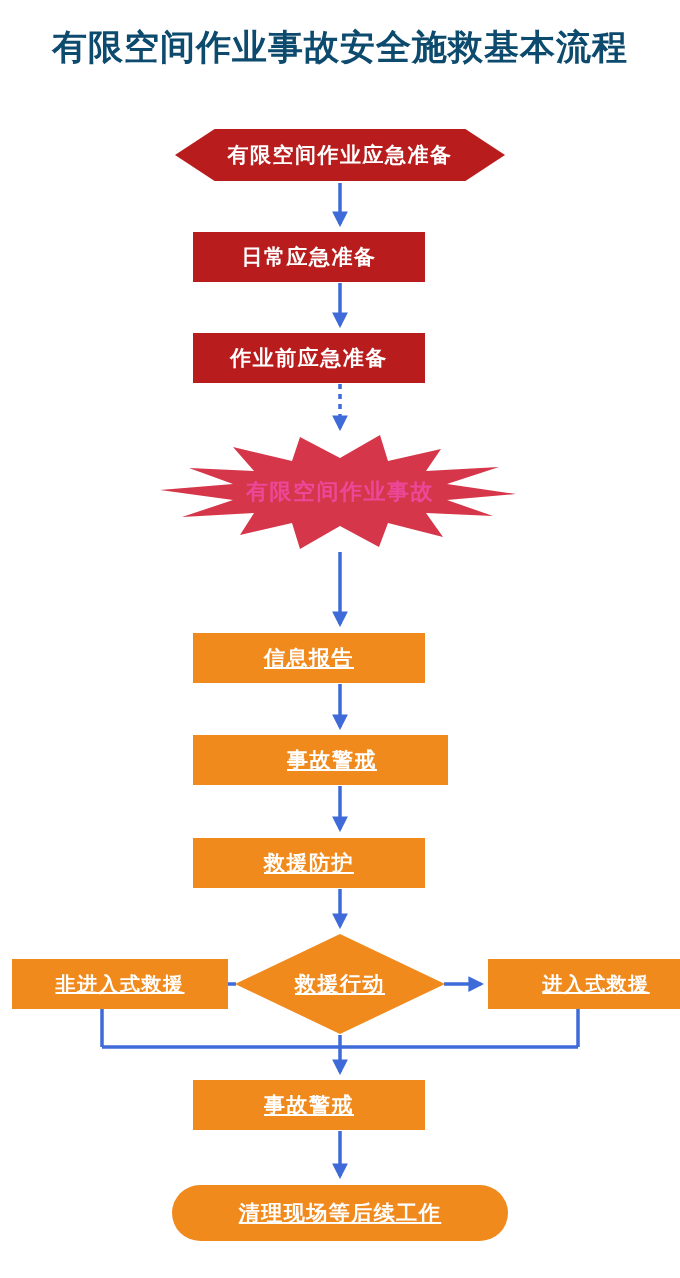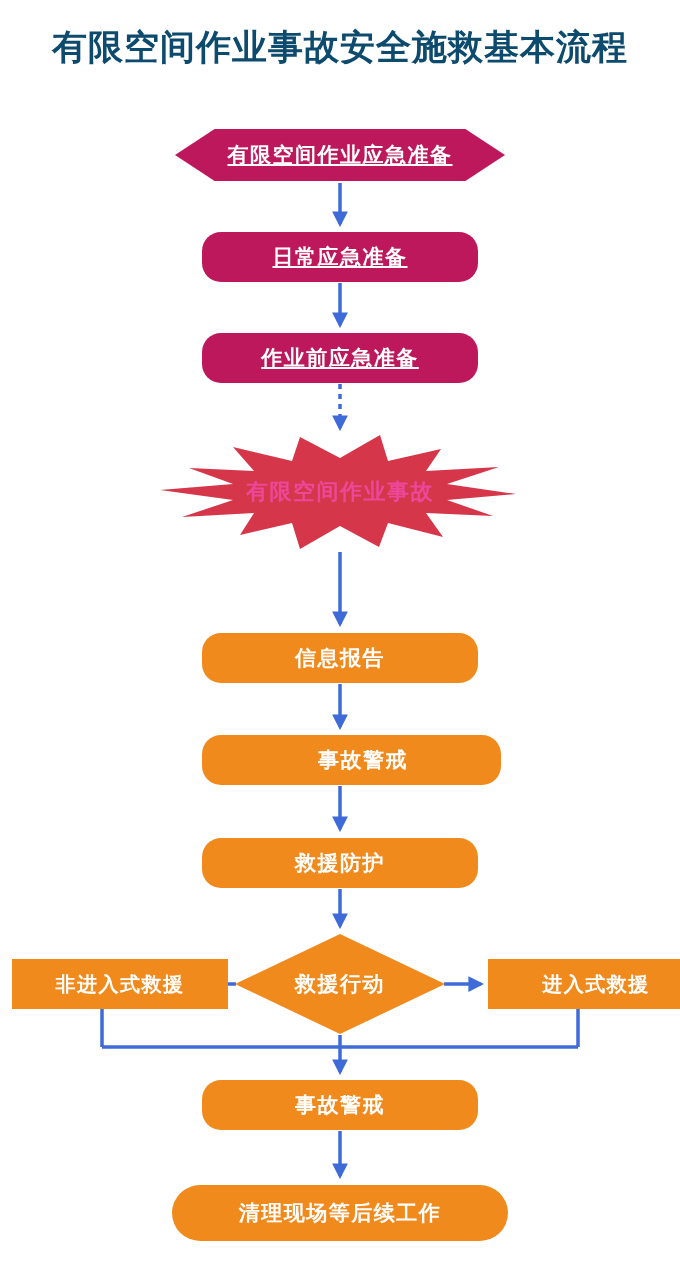--- a/index.html
+++ b/index.html
@@ -2,26 +2,26 @@
 <html><head>
 <meta charset="utf-8">
 <style>
   html,body{margin:0;padding:0;}
   body{font-family:"Liberation Sans",sans-serif;background:#ffffff;}
   .canvas{position:relative;width:680px;height:1278px;background:#ffffff;overflow:hidden;border-radius:10px;}
   .flow-title{position:absolute;left:0;top:24px;width:100%;text-align:center;
     font-size:35px;font-weight:bold;color:#0c4a6e;letter-spacing:1px;}
   .node{position:absolute;display:flex;align-items:center;justify-content:center;
     color:#ffffff;font-weight:bold;font-size:21px;letter-spacing:1.5px;text-align:center;}
-  .blue{background:#be185d;text-decoration:underline;}
-  .orange{background:#F08A1D;}
+  .blue{background:#b91c1c;}
+  .orange{background:#F08A1D;text-decoration:underline;}
   
   .hex{left:175px;top:129px;width:330px;height:52px;
     clip-path:polygon(12% 0%,88% 0%,100% 50%,88% 100%,12% 100%,0% 50%);}
-  .rect-main{left:202px;width:276px;height:50px;border-radius:19px;}
+  .rect-main{left:193px;width:232px;height:50px;}
   .n-daily{top:232px;}
   .n-prework{top:333px;}
   .n-report{top:633px;}
   .n-alert{top:735px;padding-left:23px;}
   .n-protect{top:838px;}
   .n-medical{top:1080px;}
   .diamond{left:235px;top:934px;width:210px;height:100px;
     clip-path:polygon(50% 0%,100% 50%,50% 100%,0% 50%);}
   .side{width:216px;height:50px;top:959px;font-size:20px;}
   .n-nonentry{left:12px;}

